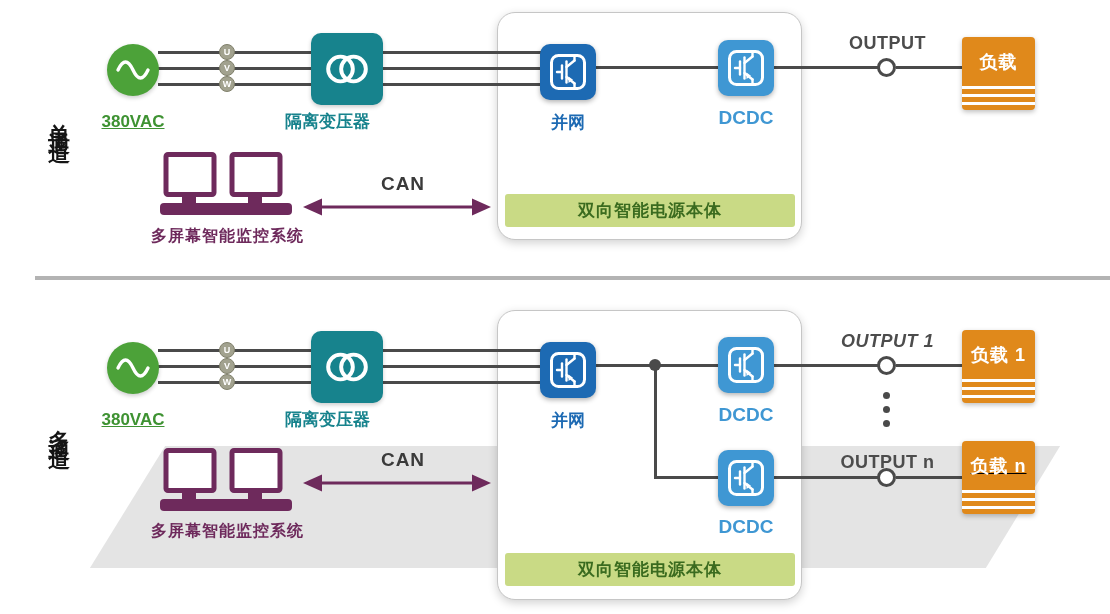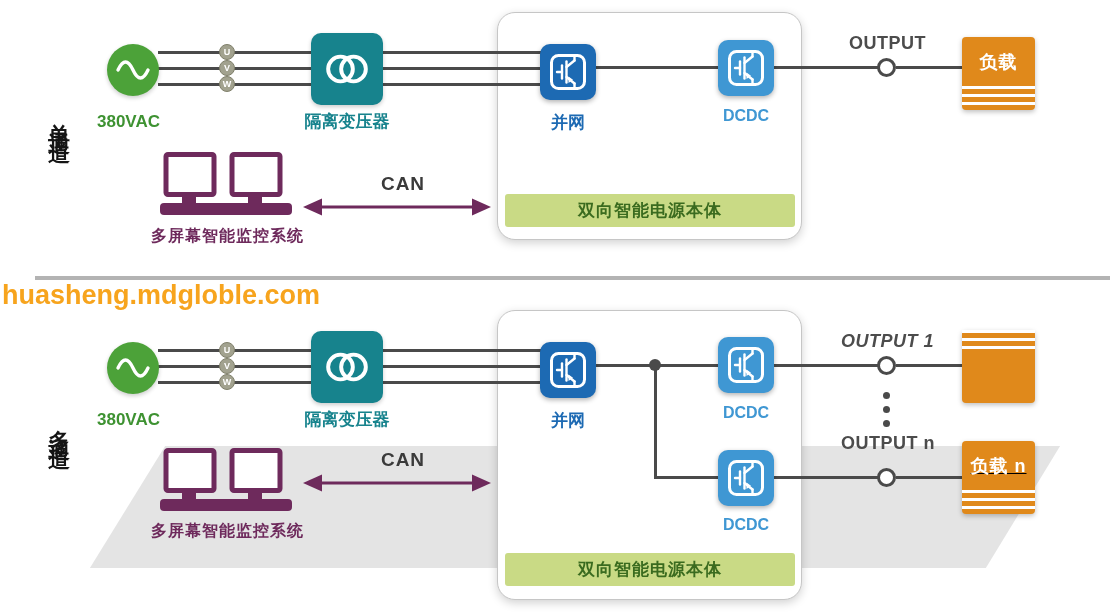--- a/index.html
+++ b/index.html
@@ -10,43 +10,43 @@
 
   .hline { position: absolute; height: 3px; background: #4a4a4a; }
   .vline { position: absolute; width: 3px; background: #4a4a4a; }
 
   .side-label { position: absolute; writing-mode: vertical-rl; text-orientation: upright;
                 font-size: 22px; font-weight: 700; color: #151515; letter-spacing: 9px; }
 
   .ac-circle { position: absolute; width: 52px; height: 52px; border-radius: 50%;
                background: var(--ac-green, #4ca239); display: flex; align-items: center; justify-content: center;
                box-shadow: 0 2px 4px rgba(0,0,0,.2); }
-  .src-label { position: absolute; width: 72px; font-weight: 700; font-size: 17px;
-               color: var(--ac-green-text, #3e9232); }
+  .src-label { position: absolute; width: 72px; text-align: center; font-weight: 700; font-size: 17px;
+               color: var(--ac-green-text, #3e9232); text-decoration: underline; }
 
   .phase-badge { position: absolute; width: 16px; height: 16px; border-radius: 50%;
                  background: #a2a28f; border: 1px solid #80806b; color: #fff; font-size: 9px; font-weight: 700;
                  display: flex; align-items: center; justify-content: center; }
 
   .transformer { position: absolute; width: 72px; height: 72px; border-radius: 10px;
                  background: var(--teal, #17838d); display: flex; align-items: center; justify-content: center;
                  box-shadow: 0 2px 4px rgba(0,0,0,.2); }
-  .xfmr-label { position: absolute; width: 124px; text-align: center; color: var(--teal, #17838d);
+  .xfmr-label { position: absolute; width: 124px; color: var(--teal, #17838d);
                 font-weight: 700; font-size: 17px; }
 
   .unit-box { position: absolute; background: #fff; border: 1px solid #c6c6c6; border-radius: 18px;
               box-shadow: 0 3px 10px rgba(0,0,0,.18); }
 
   .module { position: absolute; width: 56px; height: 56px; border-radius: 10px;
             display: flex; align-items: center; justify-content: center; box-shadow: 0 2px 5px rgba(0,0,0,.3); }
   .module.inverter { background: var(--inverter-blue, #1d6ab3); }
   .module.dcdc { background: var(--dcdc-blue, #3f97d3); }
   .module-label { position: absolute; width: 74px; text-align: center; font-weight: 700; }
   .inverter-label { color: var(--inverter-blue, #1d6ab3); font-size: 17px; }
-  .dcdc-label { color: var(--dcdc-blue, #3f97d3); font-size: 16px; }
+  .dcdc-label { color: var(--dcdc-blue, #3f97d3); font-size: 19px; }
 
   .connector { position: absolute; width: 19px; height: 19px; background: #fff;
                border: 3.5px solid #4a4a4a; border-radius: 50%; }
   .out-label { position: absolute; width: 95px; text-align: center; font-weight: 700; font-size: 18px;
                color: #4c4c4c; letter-spacing: .5px; }
 
   .load { position: absolute; width: 73px; height: 73px; background: var(--load-orange, #e0891b);
           border-radius: 4px; display: flex; flex-direction: column; box-shadow: 0 2px 5px rgba(0,0,0,.25); }
   .load-label { flex: 1; display: flex; align-items: center; justify-content: center;
                 color: #fff; font-weight: 700; font-size: 18px; letter-spacing: 1px; }
@@ -178,21 +178,20 @@
 
     <div class="can-label" style="left:368px; top:173px;">CAN</div>
     <svg class="can-arrow" style="left:303px; top:195px;" width="188" height="24">
         <use href="#sym-dblarrow"></use>
       </svg>
 
     <div class="green-bar" style="left:505px; top:194px;">双向智能电源本体</div>
   </div>
 
   <div class="divider"></div>
-  <div class="watermark">huasheng.mdgloble.com</div>
 
   <div>
     <div class="trapezoid"></div>
     <div class="unit-box" style="left:497px; top:310px; width:305px; height:290px;"></div>
 
     <div class="side-label" style="left:44px; top:412px;">多通道</div>
 
     <div class="hline" style="left:158px; top:349px; width:154px;"></div>
     <div class="hline" style="left:158px; top:365px; width:154px;"></div>
     <div class="hline" style="left:158px; top:381px; width:154px;"></div>
@@ -236,35 +235,36 @@
     <div class="module dcdc" style="left:718px; top:337px;">
       <svg width="40" height="40">
           <use href="#sym-igbt"></use>
         </svg>
     </div>
     <div class="module-label dcdc-label" style="left:709px; top:404px;">DCDC</div>
 
     <div class="out-label" style="left:840px; top:331px;font-style:italic;">OUTPUT 1</div>
     <div class="connector" style="left:877px; top:356px;"></div>
     <div class="load" style="left:962px; top:330px;">
+      <div class="load-label">负载 1</div>
       <div class="load-stripes"></div>
     </div>
 
     <div class="dot" style="left:883px; top:392px;"></div>
     <div class="dot" style="left:883px; top:406px;"></div>
     <div class="dot" style="left:883px; top:420px;"></div>
 
     <div class="module dcdc" style="left:718px; top:450px;">
       <svg width="40" height="40">
           <use href="#sym-igbt"></use>
         </svg>
     </div>
     <div class="module-label dcdc-label" style="left:709px; top:516px;">DCDC</div>
 
-    <div class="out-label" style="left:840px; top:433px;text-align:right;">OUTPUT n</div>
+    <div class="out-label" style="left:840px; top:452px;">OUTPUT n</div>
     <div class="connector" style="left:877px; top:468px;"></div>
     <div class="load" style="left:962px; top:441px;text-decoration:underline;">
       <div class="load-label">负载 n</div>
       <div class="load-stripes"></div>
     </div>
 
     <svg class="monitors" style="left:160px; top:448px;" width="132" height="66">
         <use href="#sym-monitors"></use>
       </svg>
     <div class="monitor-label" style="left:130px; top:521px;">多屏幕智能监控系统</div>

